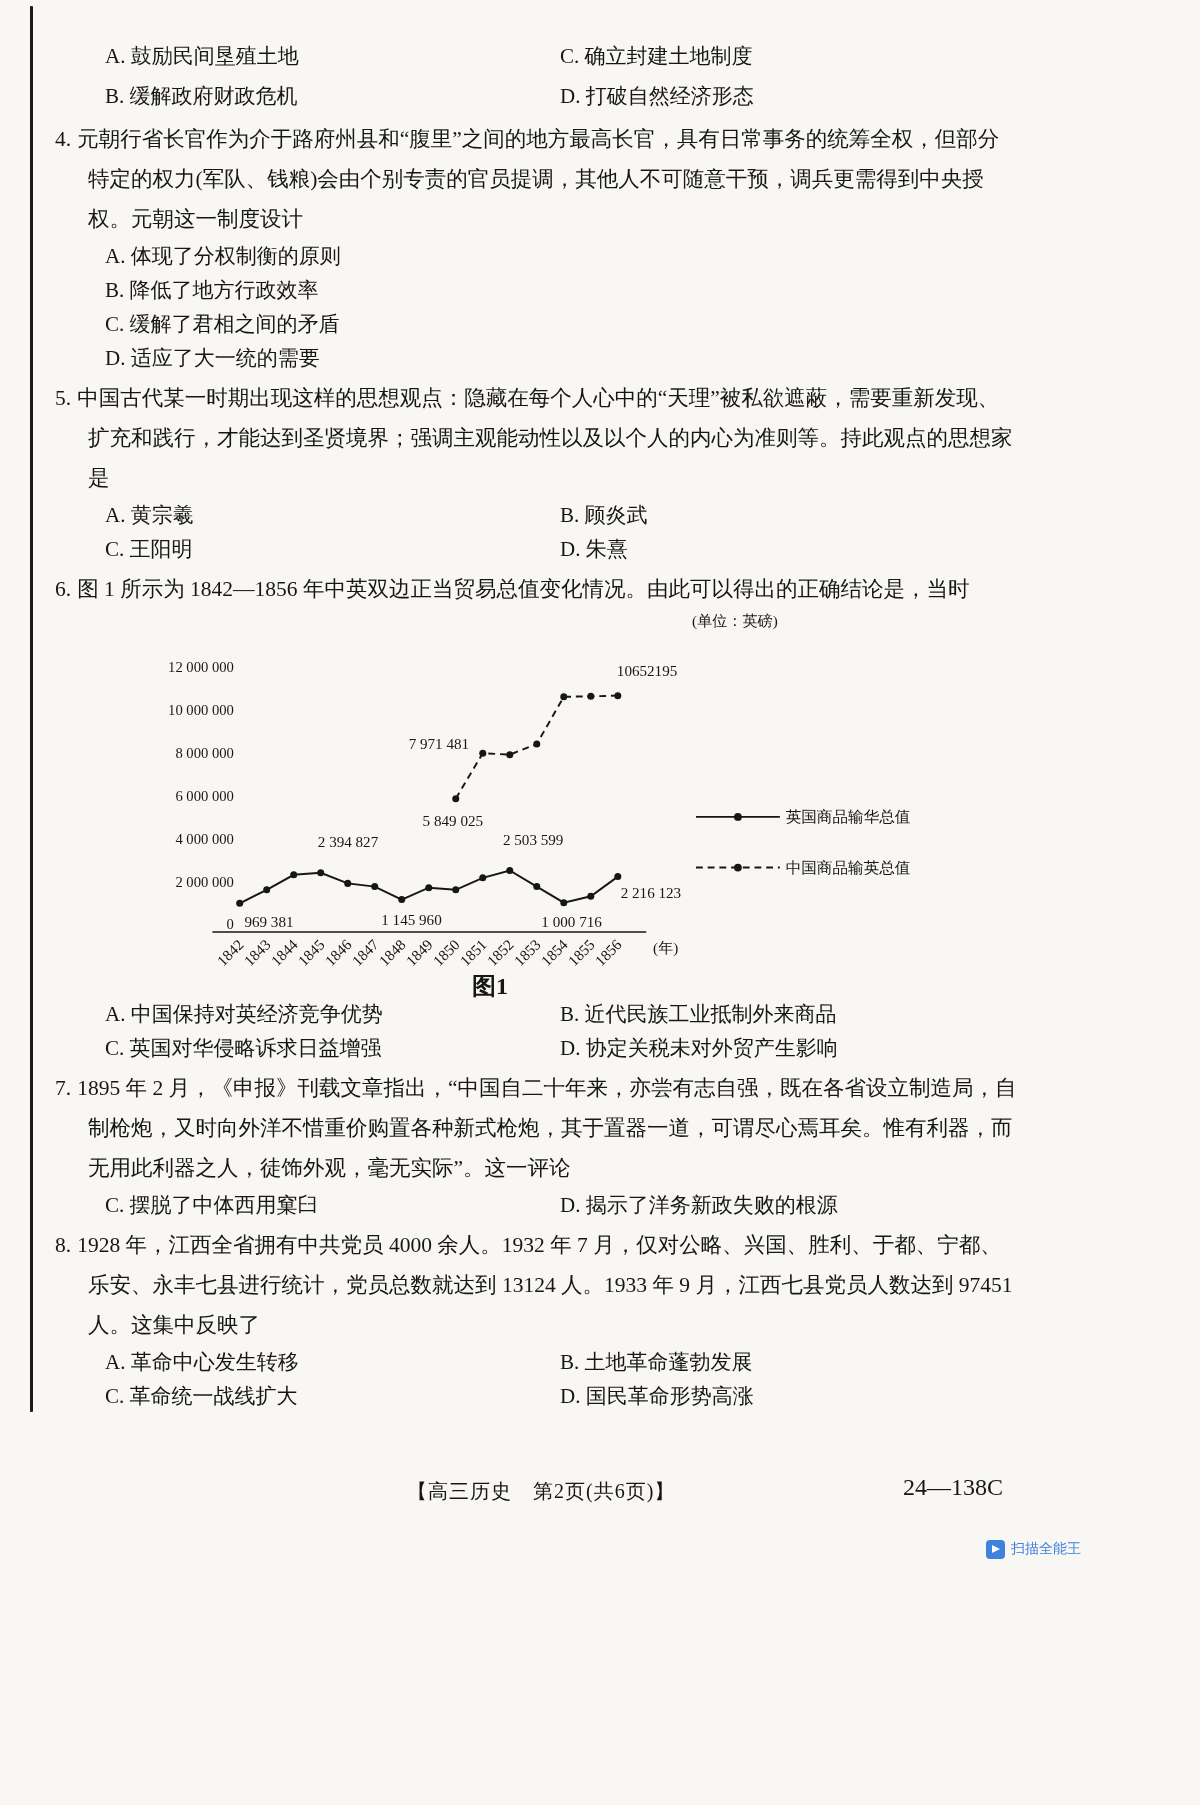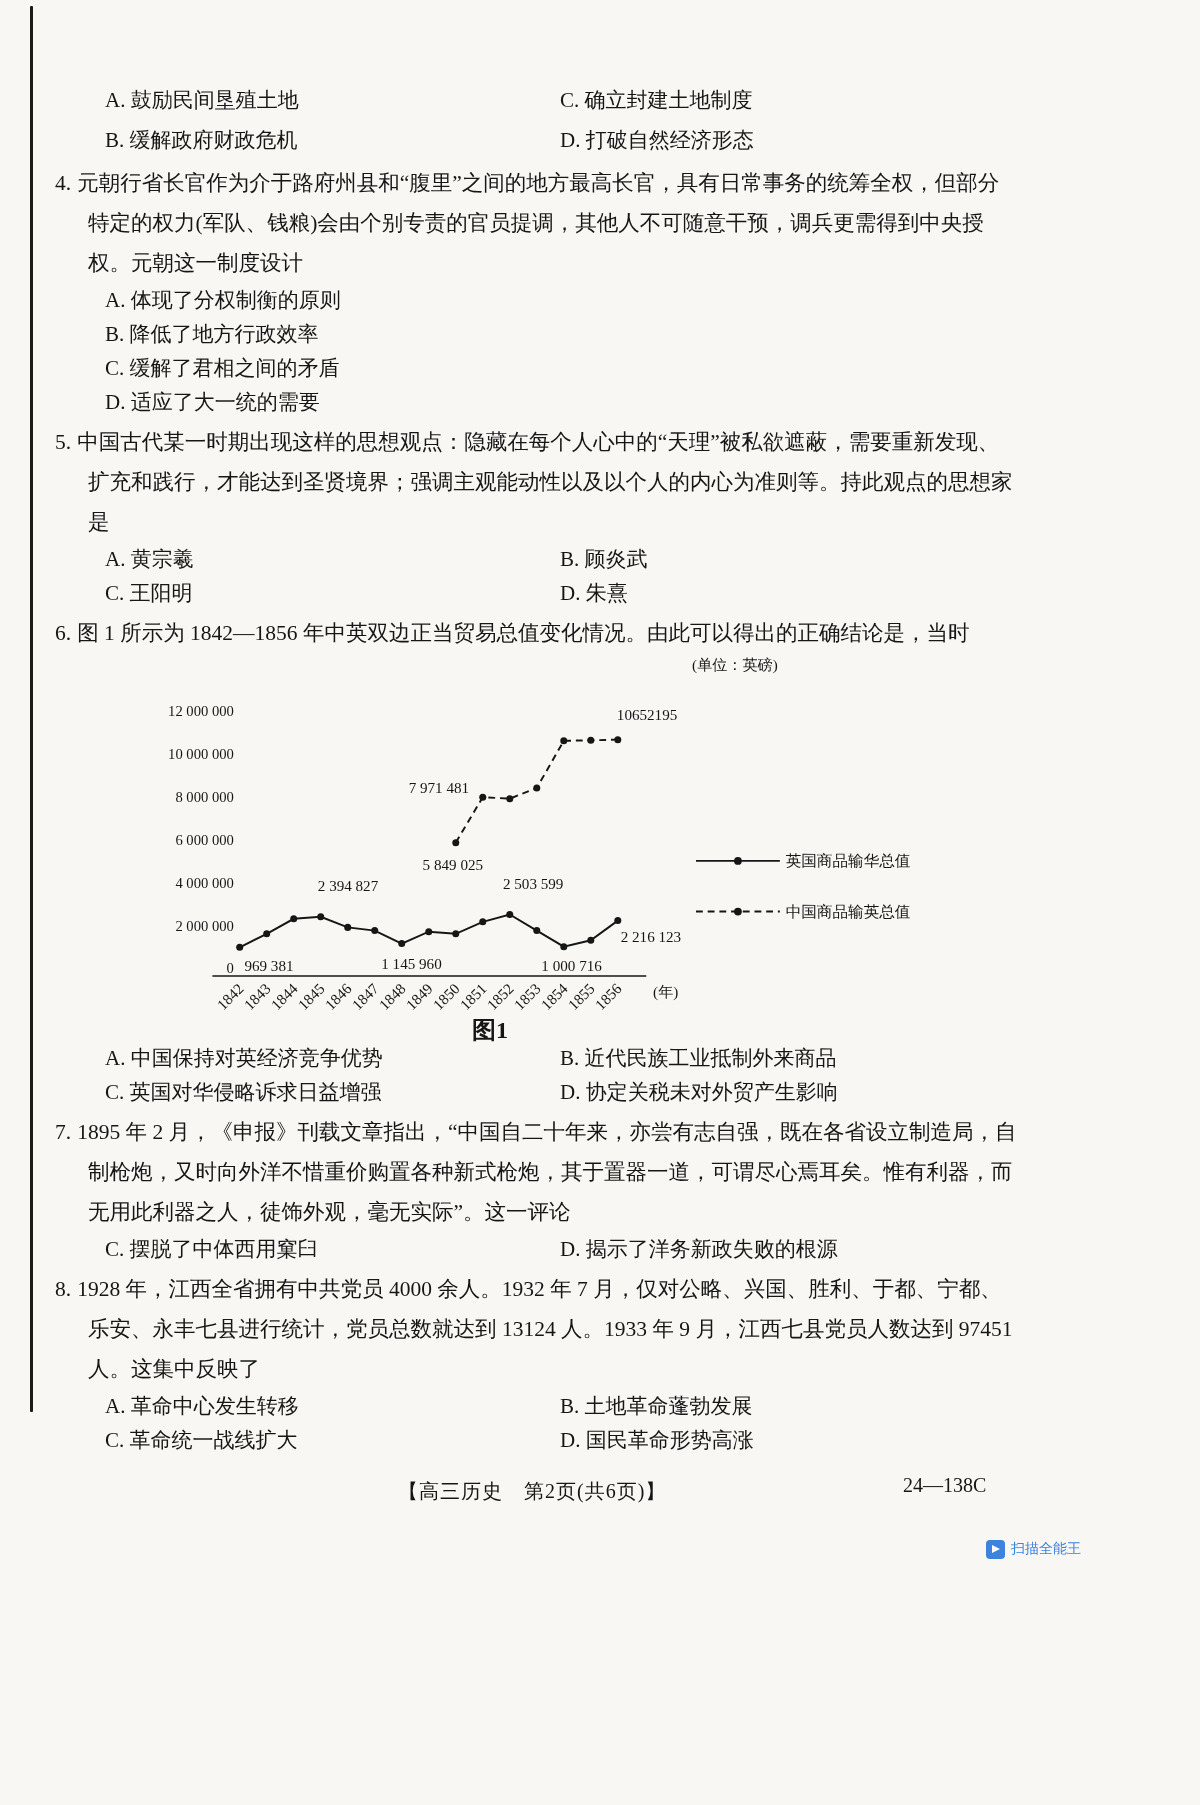--- a/index.html
+++ b/index.html
@@ -8,38 +8,38 @@
     width:1200px;height:1805px;
     background:#f8f7f3;
     font-family:"Liberation Serif","DejaVu Serif",serif;
     color:#161616;
     overflow:hidden;
   }
   .scan-edge{
     position:absolute;left:30px;top:6px;width:3px;height:1406px;
     background:#1b1b1b;border-radius:1px;
   }
-  .content{position:absolute;left:55px;top:36px;width:965px;margin-top:44px;}
+  .content{position:absolute;left:55px;top:36px;width:965px;}
   .options{padding-left:50px;}
   .options.two-col{display:grid;grid-template-columns:455px 1fr;}
   .options.one-col{display:block;}
   .option{line-height:34px;font-size:21px;white-space:nowrap;}
   #leftover-options .option{line-height:40px;}
   .question{margin-top:3px;}
   .stem{
     font-size:21.5px;line-height:40px;
     padding-left:33px;text-indent:-33px;
   }
   .qnum{padding-right:6px;}
   .chart-holder{margin:1px 0 1px 95px;width:790px;}
   .chart-holder svg{display:block;}
   svg text{fill:#161616;font-family:"Liberation Serif","DejaVu Serif",serif;}
   .chart-caption{width:680px;text-align:center;font-size:24px;font-weight:bold;line-height:20px;}
-  .footer-center{position:absolute;left:398px;top:1478px;font-size:20px;letter-spacing:1px;}
-  .footer-code{position:absolute;left:903px;top:1474px;font-size:20px;}
+  .footer-center{position:absolute;left:407px;top:1478px;font-size:20px;letter-spacing:1px;}
+  .footer-code{position:absolute;left:903px;top:1474px;font-size:24px;}
   .watermark{
     position:absolute;left:986px;top:1540px;
     display:flex;align-items:flex-start;gap:6px;
     color:#3d82dd;font-size:14px;
     font-family:"Liberation Sans","DejaVu Sans",sans-serif;
   }
   .wm-icon{
     width:19px;height:19px;background:#3d82dd;border-radius:4px;
     position:relative;flex:0 0 auto;
   }

